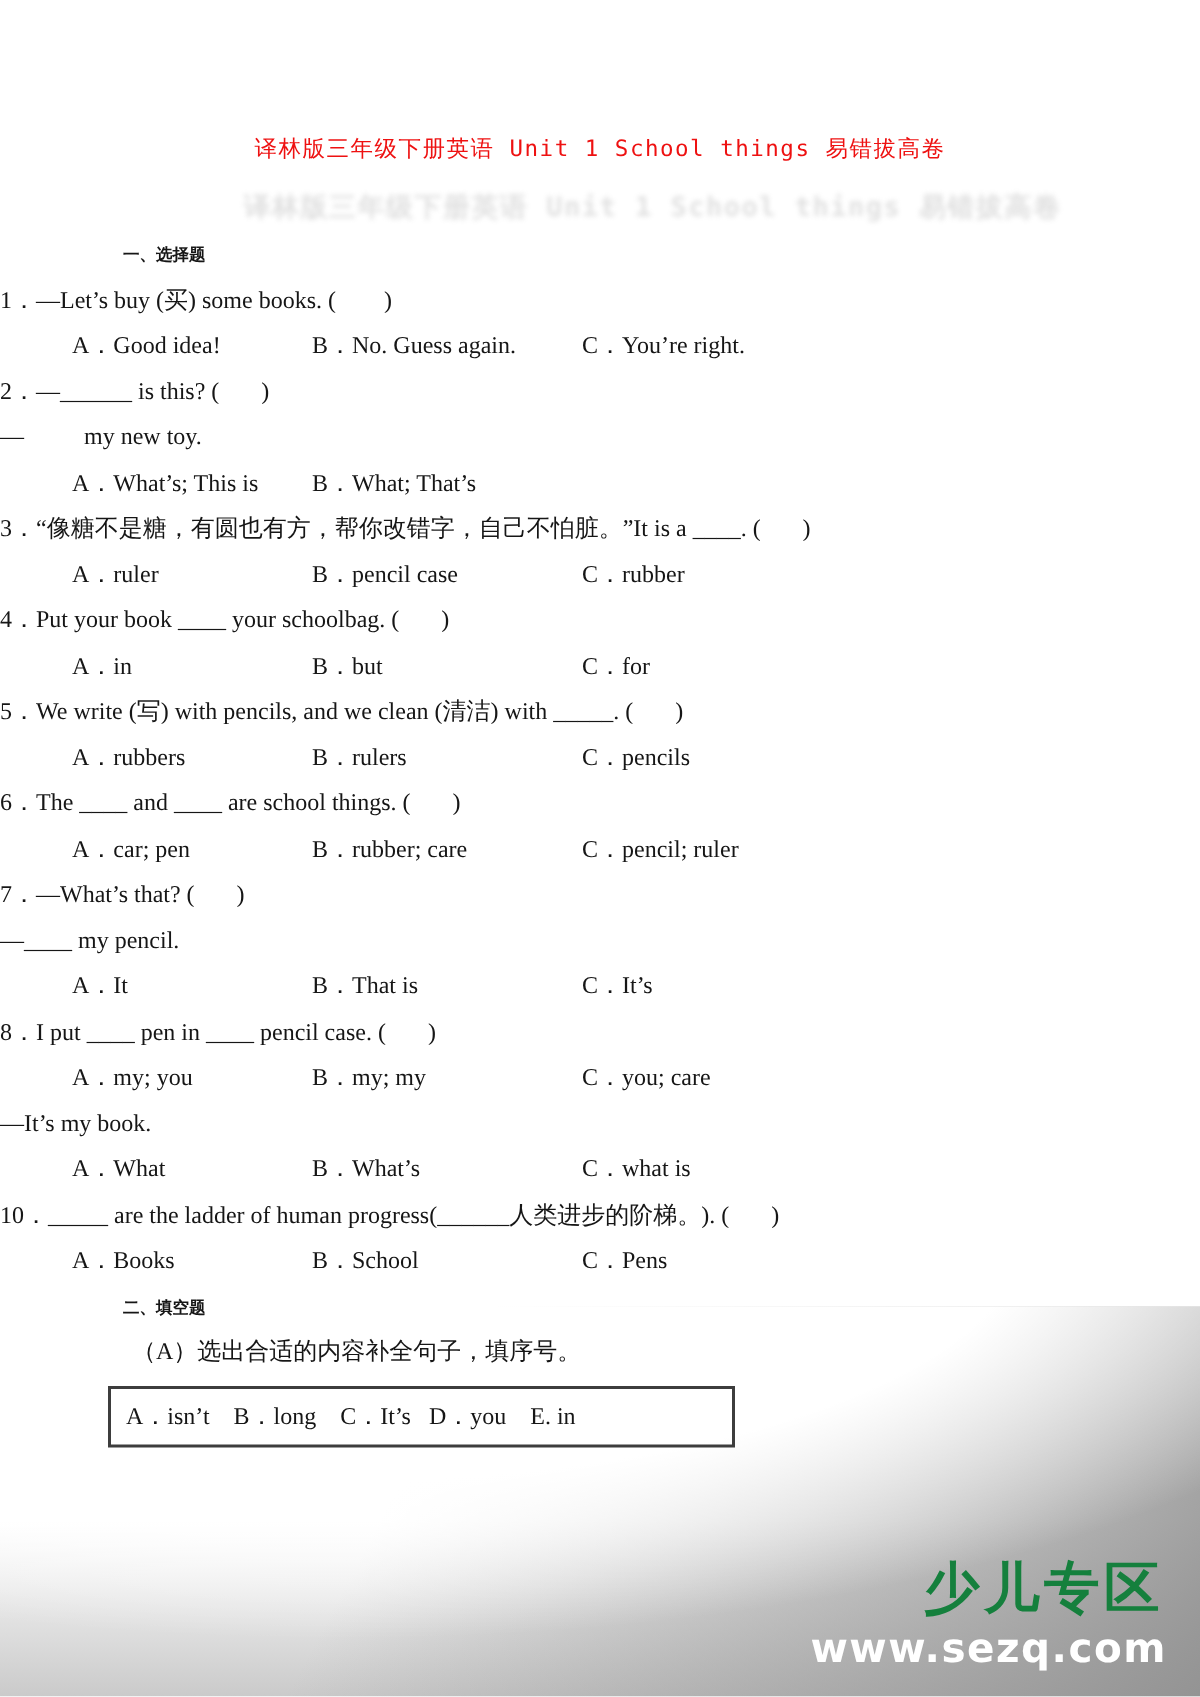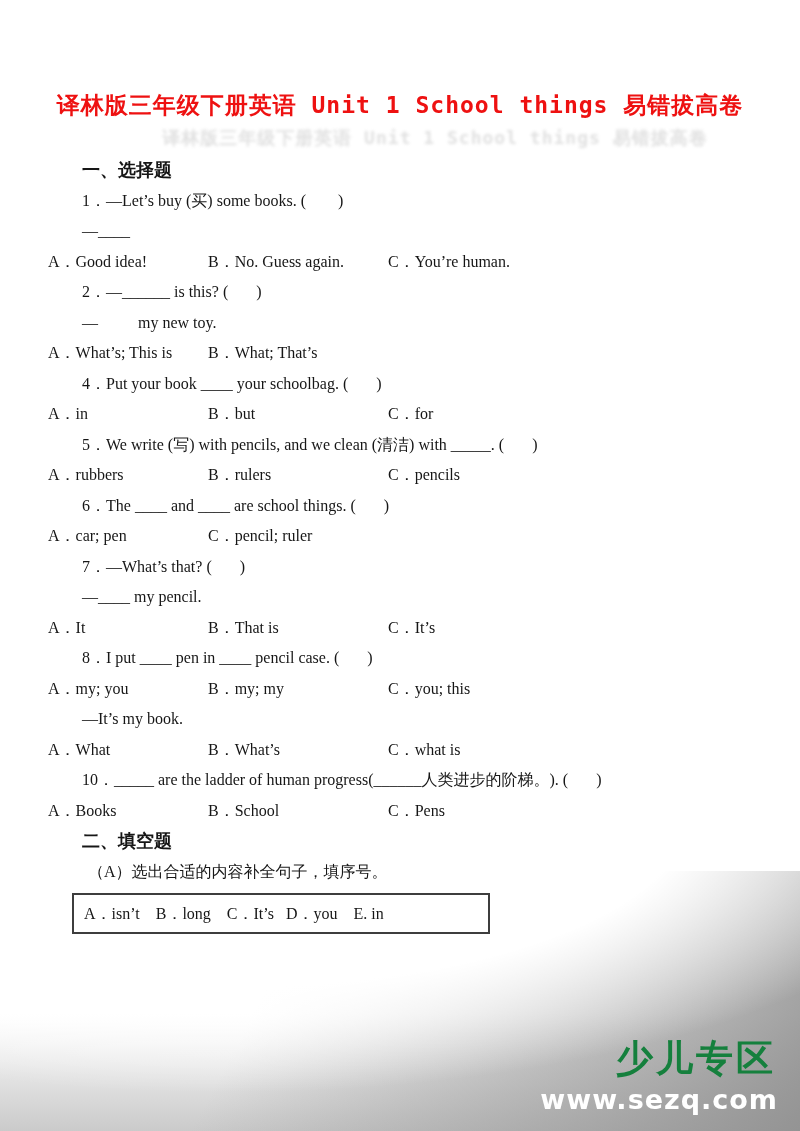--- a/index.html
+++ b/index.html
@@ -8,36 +8,36 @@
     background:#ffffff;
     font-family:"Liberation Serif","DejaVu Serif",serif;
     font-size:16px;color:#161616;
   }
   .layer-content{position:absolute;inset:0;z-index:3;}
   
   .doc-title{
     position:absolute;top:90px;left:0;right:0;
     text-align:center;
     font-family:"DejaVu Sans Mono","Liberation Mono",monospace;
-    font-weight:bold;font-size:23px;letter-spacing:1px;
+    font-weight:normal;font-size:15px;letter-spacing:1px;
   }
   .doc-title-ghost{
     position:absolute;top:126px;left:0;right:0;
     text-align:center;padding-left:70px;
     font-family:"DejaVu Sans Mono","Liberation Mono",monospace;
     font-weight:bold;font-size:18px;letter-spacing:1px;
     color:#9a9a9a;opacity:.30;filter:blur(1.6px);
     height:22px;overflow:hidden;
   }
   
   .paper{position:absolute;top:155px;left:0;width:100%;line-height:30.5px;}
   .sec-heading{
-    padding-left:82px;font-weight:bold;font-size:18px;
+    padding-left:82px;font-weight:bold;font-size:11px;
   }
-  .qline{padding-left:82px;white-space:pre-wrap;}
+  .qline{white-space:pre-wrap;}
   .opts{padding-left:48px;display:flex;white-space:pre-wrap;}
   .opts .oA{width:160px;}
   .opts .oB{width:180px;}
   .opts .oC{flex:1;}
   .sub-heading{padding-left:88px;white-space:pre-wrap;}
   .fill-box{
     margin:6px 0 12px 72px;width:404px;height:37px;
     border:2px solid #3d3d3d;background:transparent;
     display:flex;align-items:center;padding-left:10px;
     white-space:pre;line-height:37px;
@@ -71,37 +71,44 @@
 <div class="layer-content">
   <div class="doc-title-ghost">译林版三年级下册英语 Unit 1 School things 易错拔高卷</div>
   <div class="doc-title" style="color:#ee1111;">译林版三年级下册英语 Unit 1 School things 易错拔高卷</div>
 
   <div class="paper">
 
     <div class="sec-heading">一、选择题</div>
 
     <div>
       <div class="qline">1．—Let’s buy (买) some books. (        )</div>
-      <div class="qline">—____</div>
       <div class="opts">
         <span class="oA">A．Good idea!</span>
         <span class="oB">B．No. Guess again.</span>
-        <span class="oC">C．You’re human.</span>
+        <span class="oC">C．You’re right.</span>
       </div>
     </div>
 
     <div>
       <div class="qline">2．—______ is this? (       )</div>
       <div class="qline">—          my new toy.</div>
       <div class="opts">
         <span class="oA">A．What’s; This is</span>
         <span class="oB">B．What; That’s</span>
       </div>
     </div>
 
+    <div>
+      <div class="qline">3．“像糖不是糖，有圆也有方，帮你改错字，自己不怕脏。”It is a ____. (       )</div>
+      <div class="opts">
+        <span class="oA">A．ruler</span>
+        <span class="oB">B．pencil case</span>
+        <span class="oC">C．rubber</span>
+      </div>
+    </div>
 
     <div>
       <div class="qline">4．Put your book ____ your schoolbag. (       )</div>
       <div class="opts">
         <span class="oA">A．in</span>
         <span class="oB">B．but</span>
         <span class="oC">C．for</span>
       </div>
     </div>
 
@@ -111,40 +118,41 @@
         <span class="oA">A．rubbers</span>
         <span class="oB">B．rulers</span>
         <span class="oC">C．pencils</span>
       </div>
     </div>
 
     <div>
       <div class="qline">6．The ____ and ____ are school things. (       )</div>
       <div class="opts">
         <span class="oA">A．car; pen</span>
+        <span class="oB">B．rubber; care</span>
         <span class="oC">C．pencil; ruler</span>
       </div>
     </div>
 
     <div>
       <div class="qline">7．—What’s that? (       )</div>
       <div class="qline">—____ my pencil.</div>
       <div class="opts">
         <span class="oA">A．It</span>
         <span class="oB">B．That is</span>
         <span class="oC">C．It’s</span>
       </div>
     </div>
 
     <div>
       <div class="qline">8．I put ____ pen in ____ pencil case. (       )</div>
       <div class="opts">
         <span class="oA">A．my; you</span>
         <span class="oB">B．my; my</span>
-        <span class="oC">C．you; this</span>
+        <span class="oC">C．you; care</span>
       </div>
     </div>
 
     <div>
       <div class="qline">—It’s my book.</div>
       <div class="opts">
         <span class="oA">A．What</span>
         <span class="oB">B．What’s</span>
         <span class="oC">C．what is</span>
       </div>

